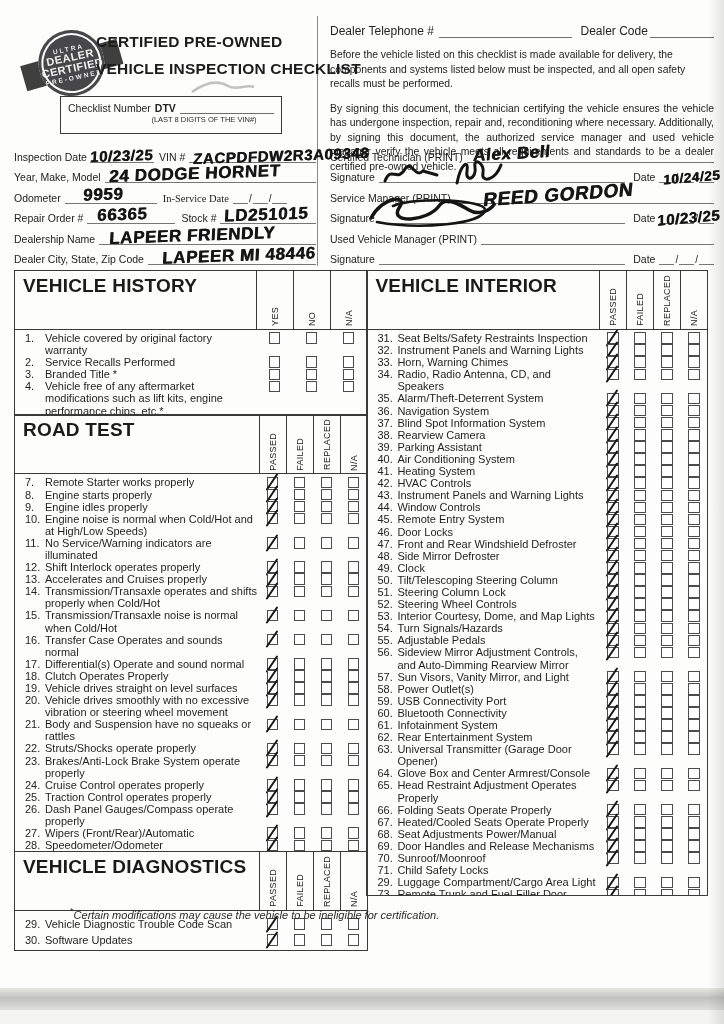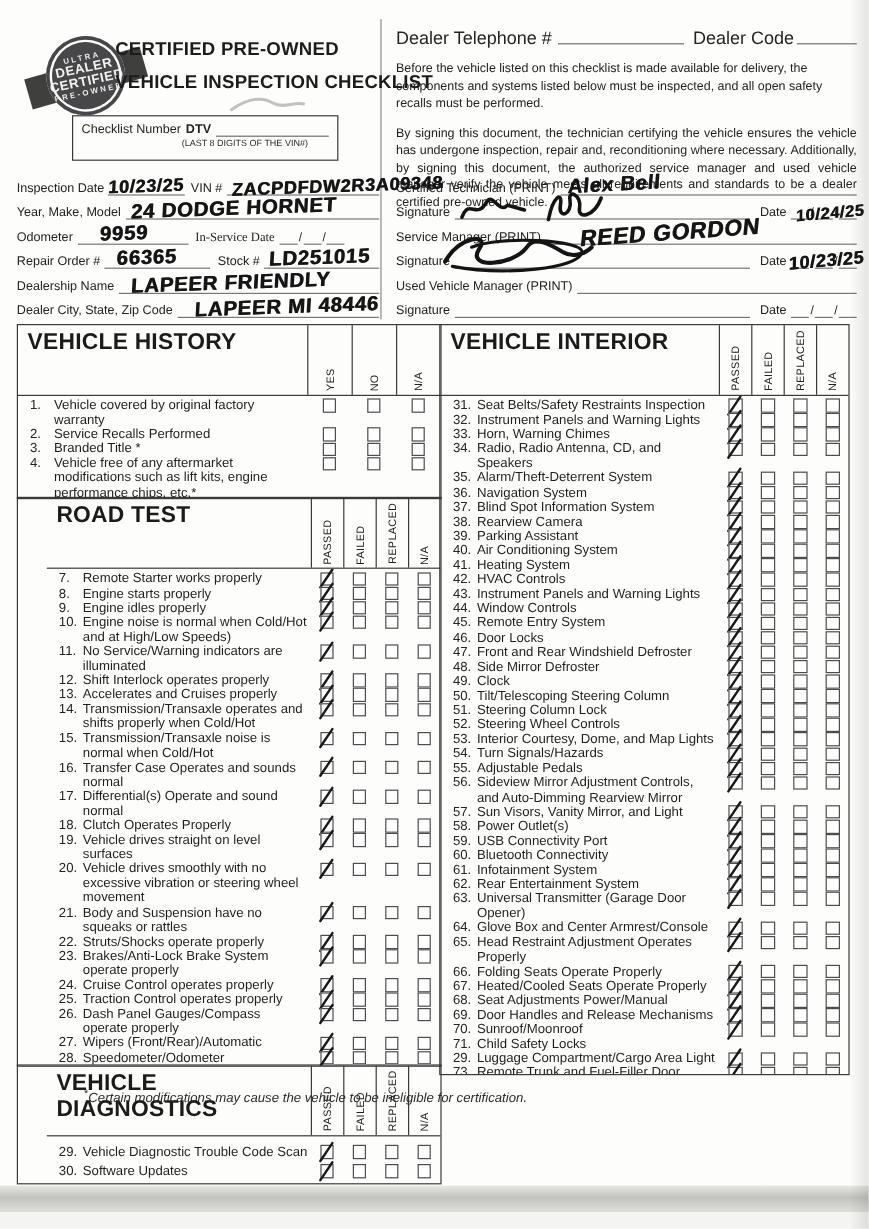--- a/index.html
+++ b/index.html
@@ -16,21 +16,21 @@
   .badge .word{position:relative;z-index:2;color:#f2f2f0;font-weight:700;font-size:11px;letter-spacing:0.5px;line-height:11px;text-align:center;}
   .brand-title{position:absolute;left:96px;top:28px;font-size:15.5px;font-weight:700;color:#1c1c1c;line-height:1.75;letter-spacing:0.2px;}
   .smudge{position:absolute;left:188px;top:78px;width:70px;height:18px;}
   .chkbox{position:absolute;left:60px;top:96px;width:222px;height:38px;border:1.6px solid #3a3a3a;background:#fdfdfc;padding:4px 7px 2px 7px;box-sizing:border-box;}
   .chkbox .l1{display:flex;align-items:flex-end;font-size:10.5px;white-space:nowrap;}
   .chkbox .l1 b{margin-left:4px;}
   .chkbox .bl{flex:1;border-bottom:1px solid #6e6e6e;height:12px;margin-left:4px;}
   .chkbox .l2{font-size:7.5px;text-align:center;padding-left:66px;margin-top:1px;color:#2a2a2a;}
   
   .intro{position:absolute;left:330px;top:24px;width:384px;}
-  .telrow{display:flex;align-items:flex-start;font-size:15px;white-space:nowrap;}
+  .telrow{display:flex;align-items:flex-end;font-size:12px;white-space:nowrap;}
   .telrow .bl{border-bottom:1px solid #6e6e6e;height:12px;}
   .telrow .bl.tel{width:150px;margin:0 8px 0 5px;}
   .telrow .bl.code{width:72px;margin-left:2px;}
   .intro p{font-size:10.4px;line-height:1.4;margin:10px 0 0 0;color:#232323;}
   .intro p.just{text-align:justify;}
   
   .fields{position:absolute;left:14px;top:142px;width:302px;}
   .sigs{position:absolute;left:330px;top:142px;width:384px;}
   .frow{display:flex;align-items:flex-end;height:20.5px;font-size:10.5px;white-space:nowrap;position:relative;}
   .frow .lab{flex:none;color:#222;}
@@ -43,21 +43,21 @@
   .hw.big{font-size:17px;}
   .hw.med{font-size:15px;}
   .hw.date{font-size:13.5px;left:auto;right:-6px;transform:rotate(-5deg) skewX(-6deg);}
   .sigsvg{position:absolute;left:2px;bottom:-5px;z-index:5;}
   
   .main{position:absolute;left:14px;top:270px;width:696px;height:626px;display:flex;}
   .panel{display:flex;flex-direction:column;}
   .panel.left{width:354px;flex:none;}
   .panel.right{width:342px;flex:none;margin-left:-1.6px;}
   .sec{border:1.6px solid #3a3a3a;display:flex;flex-direction:column;box-sizing:border-box;background:transparent;}
-  .panel.left .sec + .sec{margin-top:-1.6px;padding-left:24px;}
+  .panel.left .sec + .sec{margin-top:-1.6px;}
   .sec-head{display:flex;border-bottom:1.6px solid #3a3a3a;height:58px;flex:none;}
   .sec-title{flex:1;font-size:19px;font-weight:700;color:#1b1b1b;padding:4px 0 0 8px;letter-spacing:0.2px;}
   .colcell{width:27px;flex:none;border-left:1.2px solid #3a3a3a;display:flex;align-items:flex-end;justify-content:center;padding-bottom:3px;box-sizing:border-box;}
   .colcell.wide{width:37px;}
   .colhead{writing-mode:vertical-rl;transform:rotate(180deg);font-size:9px;color:#222;letter-spacing:0.3px;}
   .sec-rows{flex:1;padding-top:2px;overflow:hidden;}
   .row{display:flex;align-items:flex-start;}
   .num{width:30px;flex:none;padding-left:10px;box-sizing:border-box;font-size:11px;line-height:12.1px;}
   .itext{flex:1;font-size:11px;line-height:12.1px;padding-right:2px;color:#1f1f1f;}
   .cells{display:flex;flex:none;}

